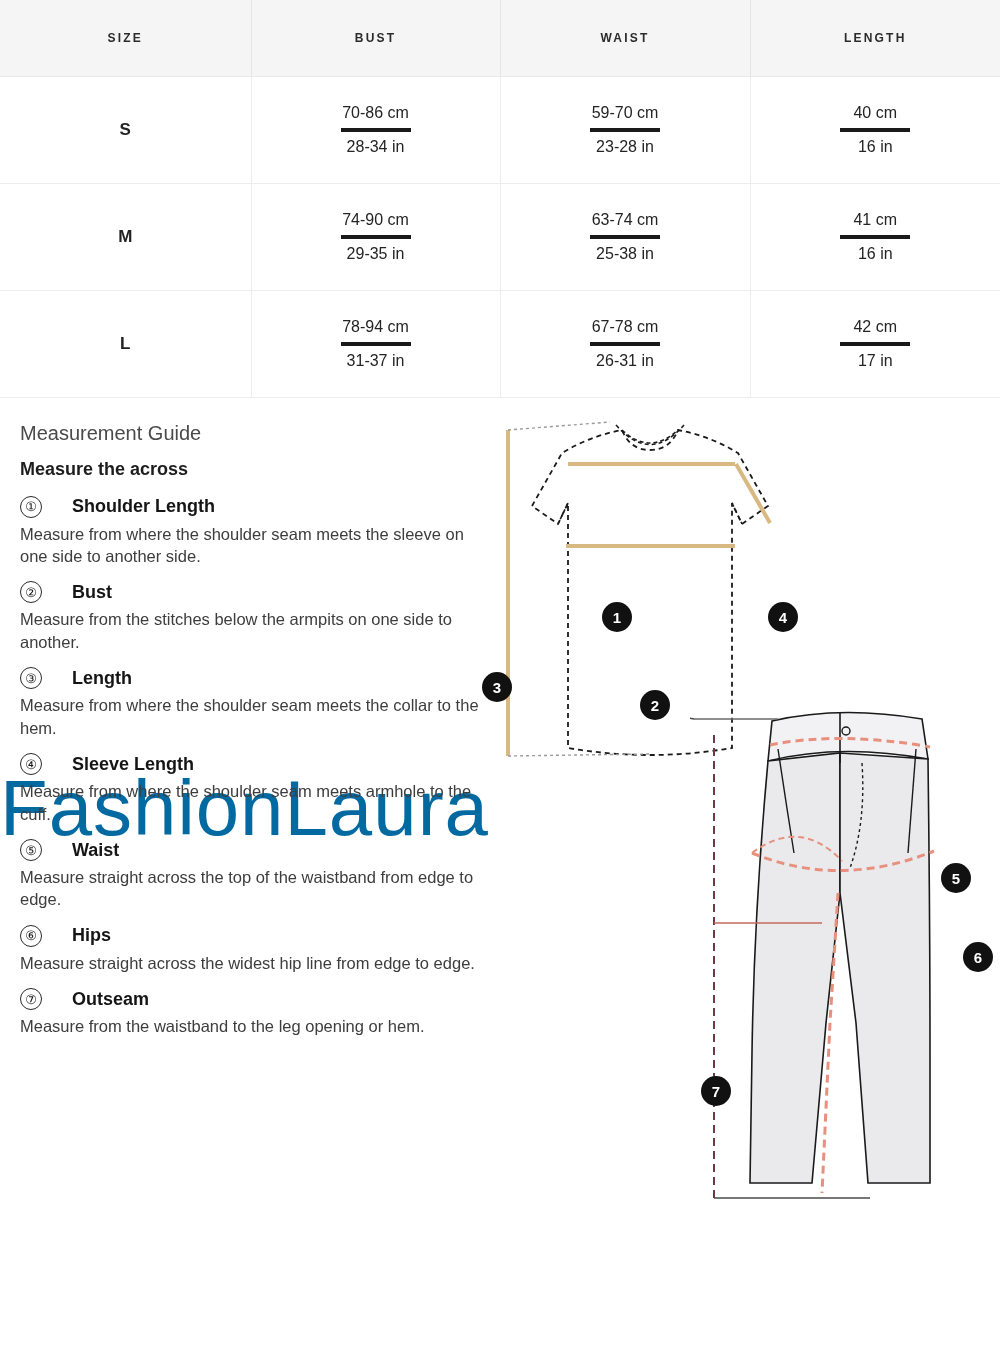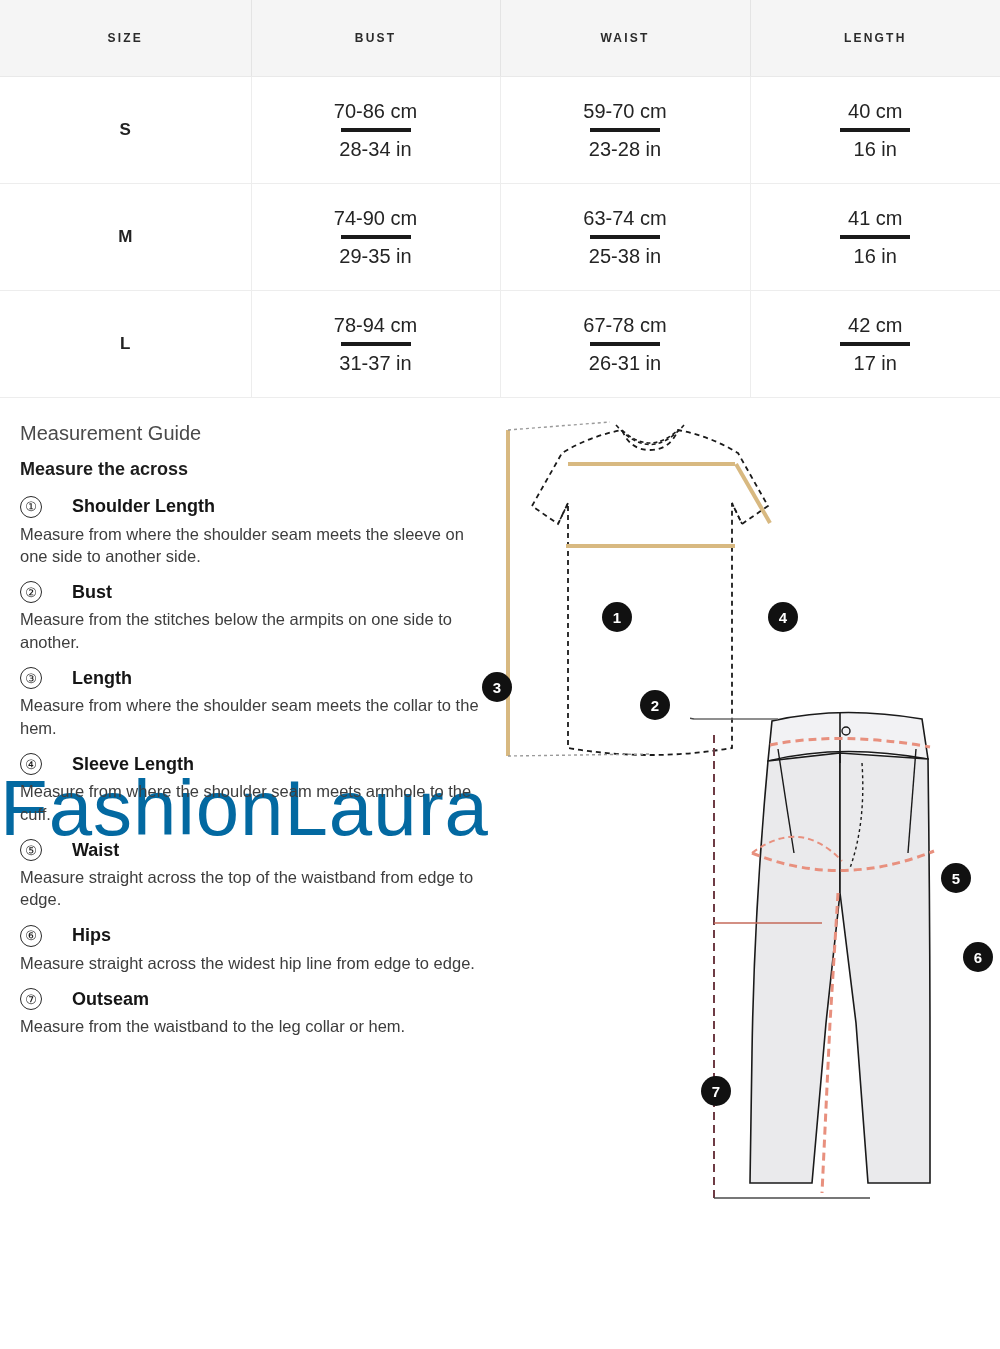--- a/index.html
+++ b/index.html
@@ -78,21 +78,21 @@
     font-weight: bold;
     color: #222222;
   }
   .meas-stack {
     display: inline-flex;
     flex-direction: column;
     align-items: center;
     line-height: 1;
   }
   .meas-cm, .meas-in {
-    font-size: 20px;
+    font-size: 16px;
     color: #242424;
     font-weight: 400;
     white-space: nowrap;
   }
   .meas-cm { margin-bottom: 7px; }
   .meas-in { margin-top: 7px; }
   .meas-rule {
     width: 70px;
     height: 4px;
     background: #1a1a1a;
@@ -368,21 +368,21 @@
           <span class="guide-item-name">Hips</span>
         </div>
         <div class="guide-item-desc">Measure straight across the widest hip line from edge to edge.</div>
       </div>
 
       <div class="guide-item">
         <div class="guide-item-head">
           <span class="circ-num">⑦</span>
           <span class="guide-item-name">Outseam</span>
         </div>
-        <div class="guide-item-desc">Measure from the waistband to the leg collar or hem.</div>
+        <div class="guide-item-desc">Measure from the waistband to the leg opening or hem.</div>
       </div>
     </div>
 
     <svg class="diagram-shirt" viewBox="0 0 360 390">
 
       <path d="M 62 108
                L 92 55
                Q 120 38 152 32
                Q 160 52 180 52
                Q 200 52 208 32

